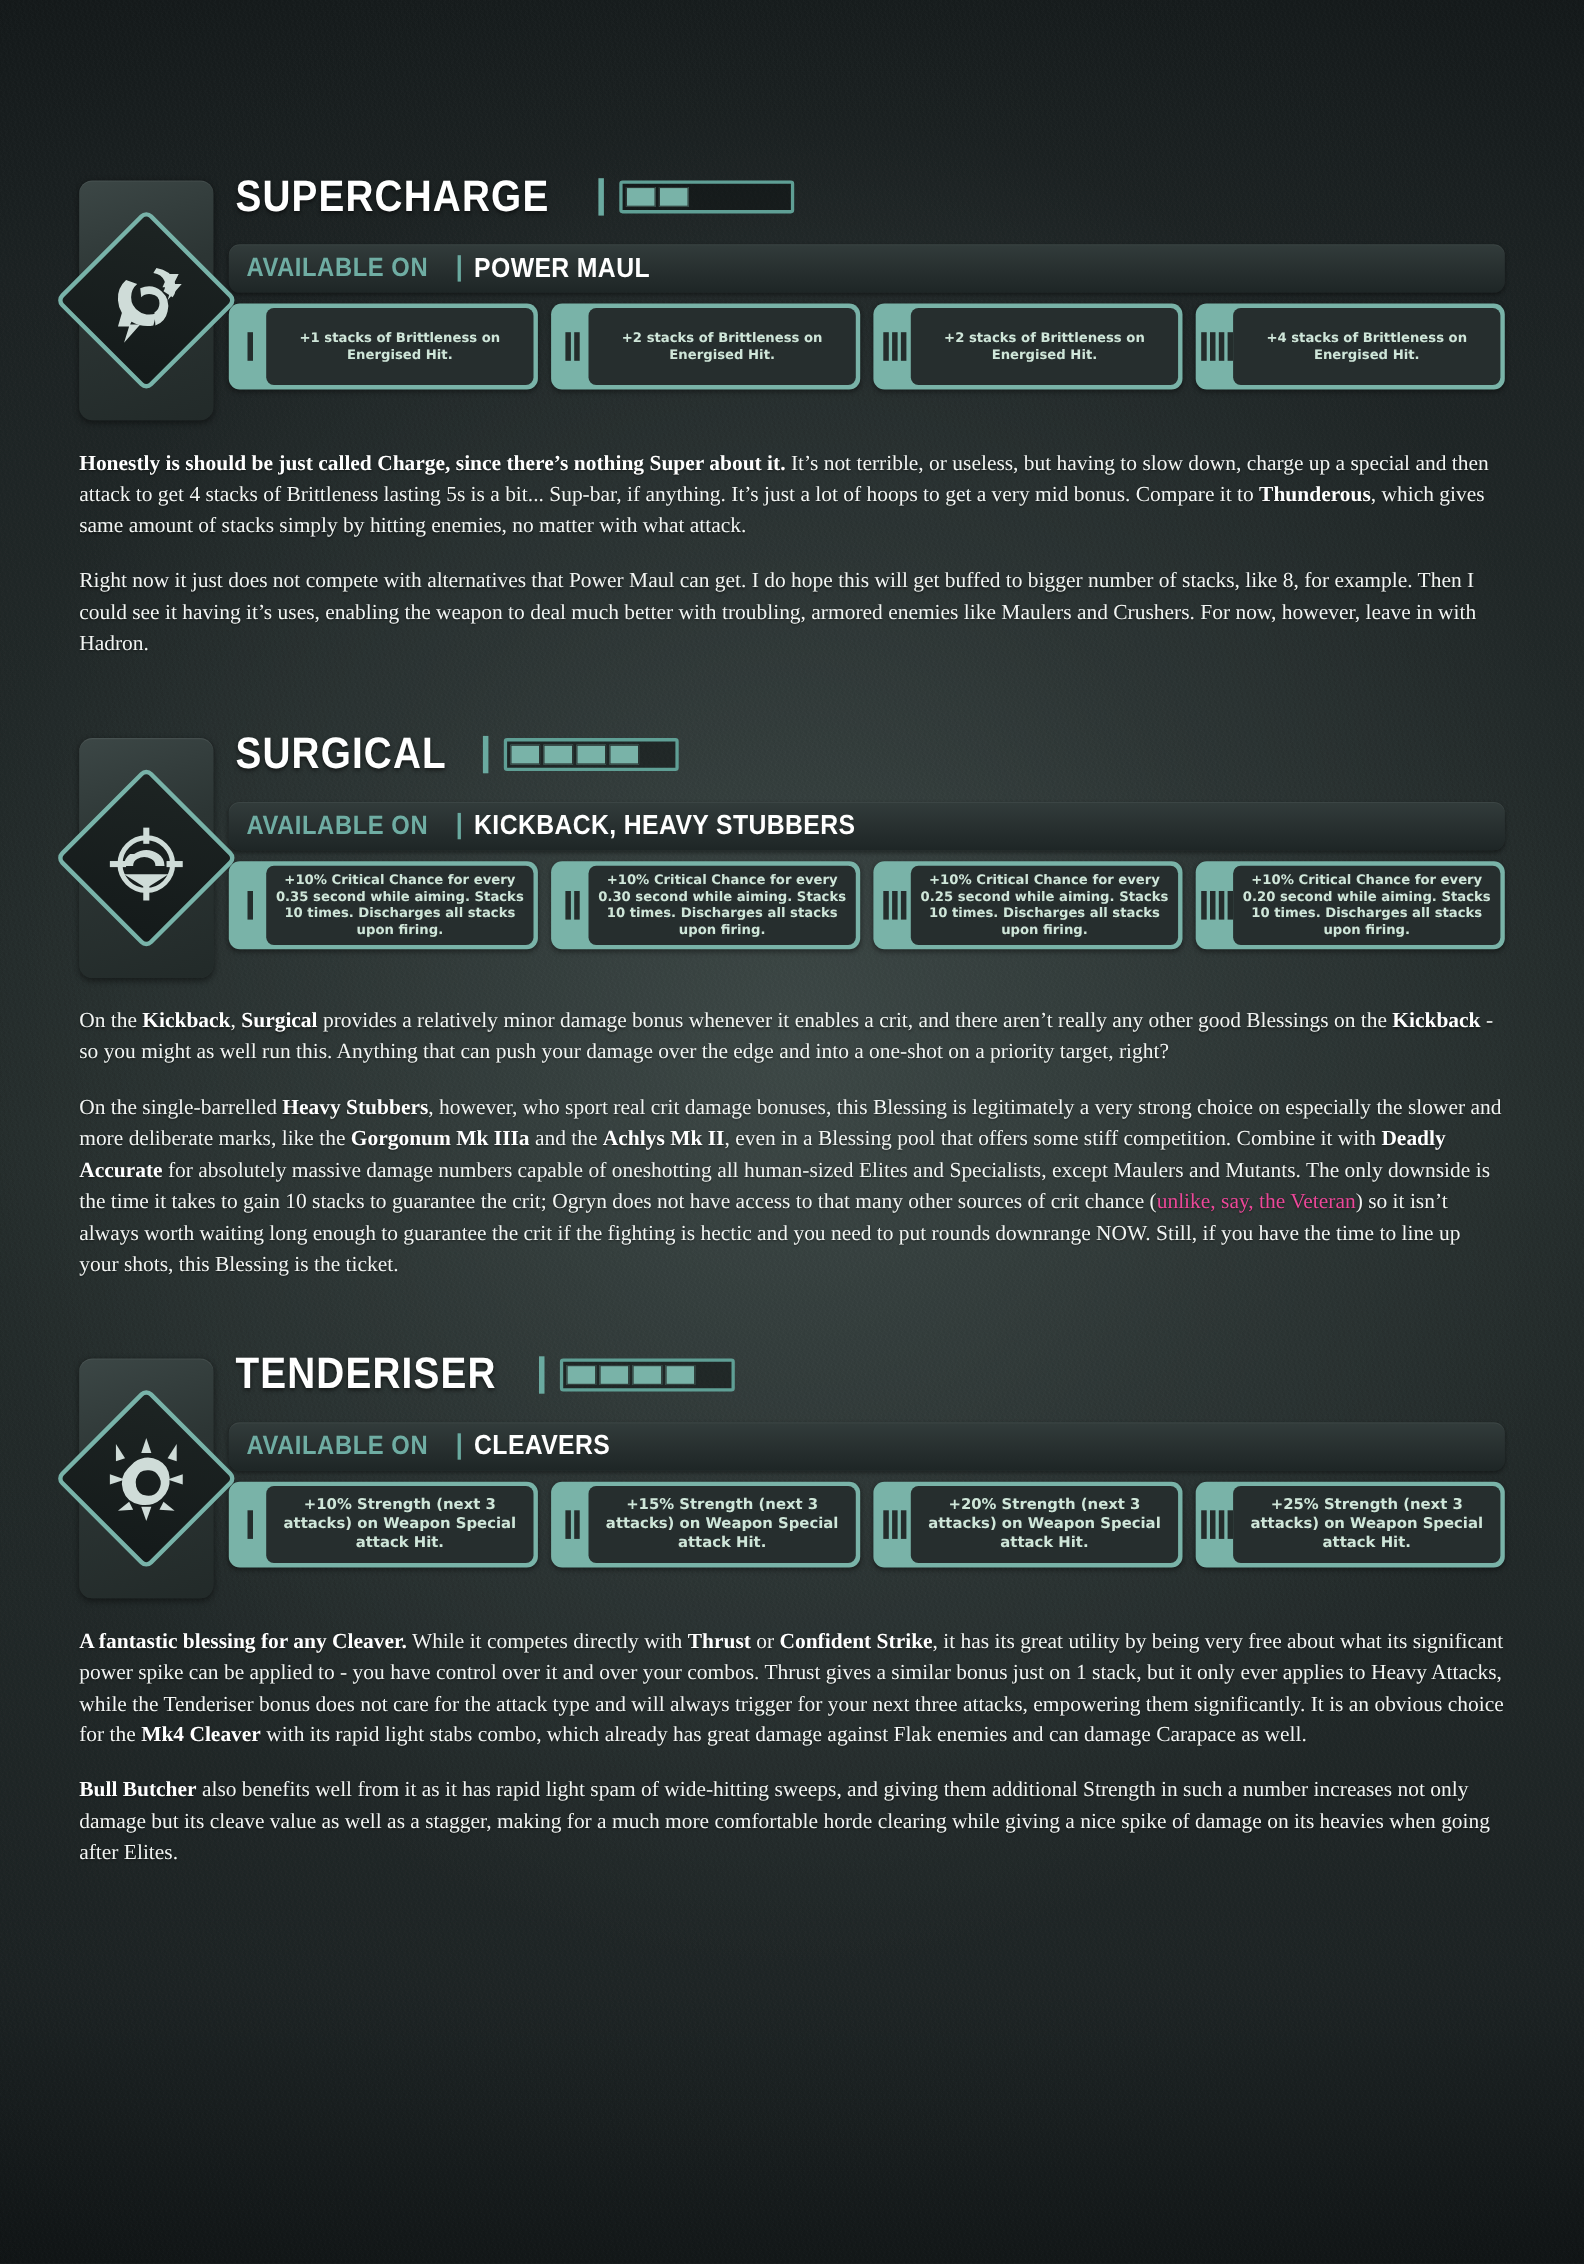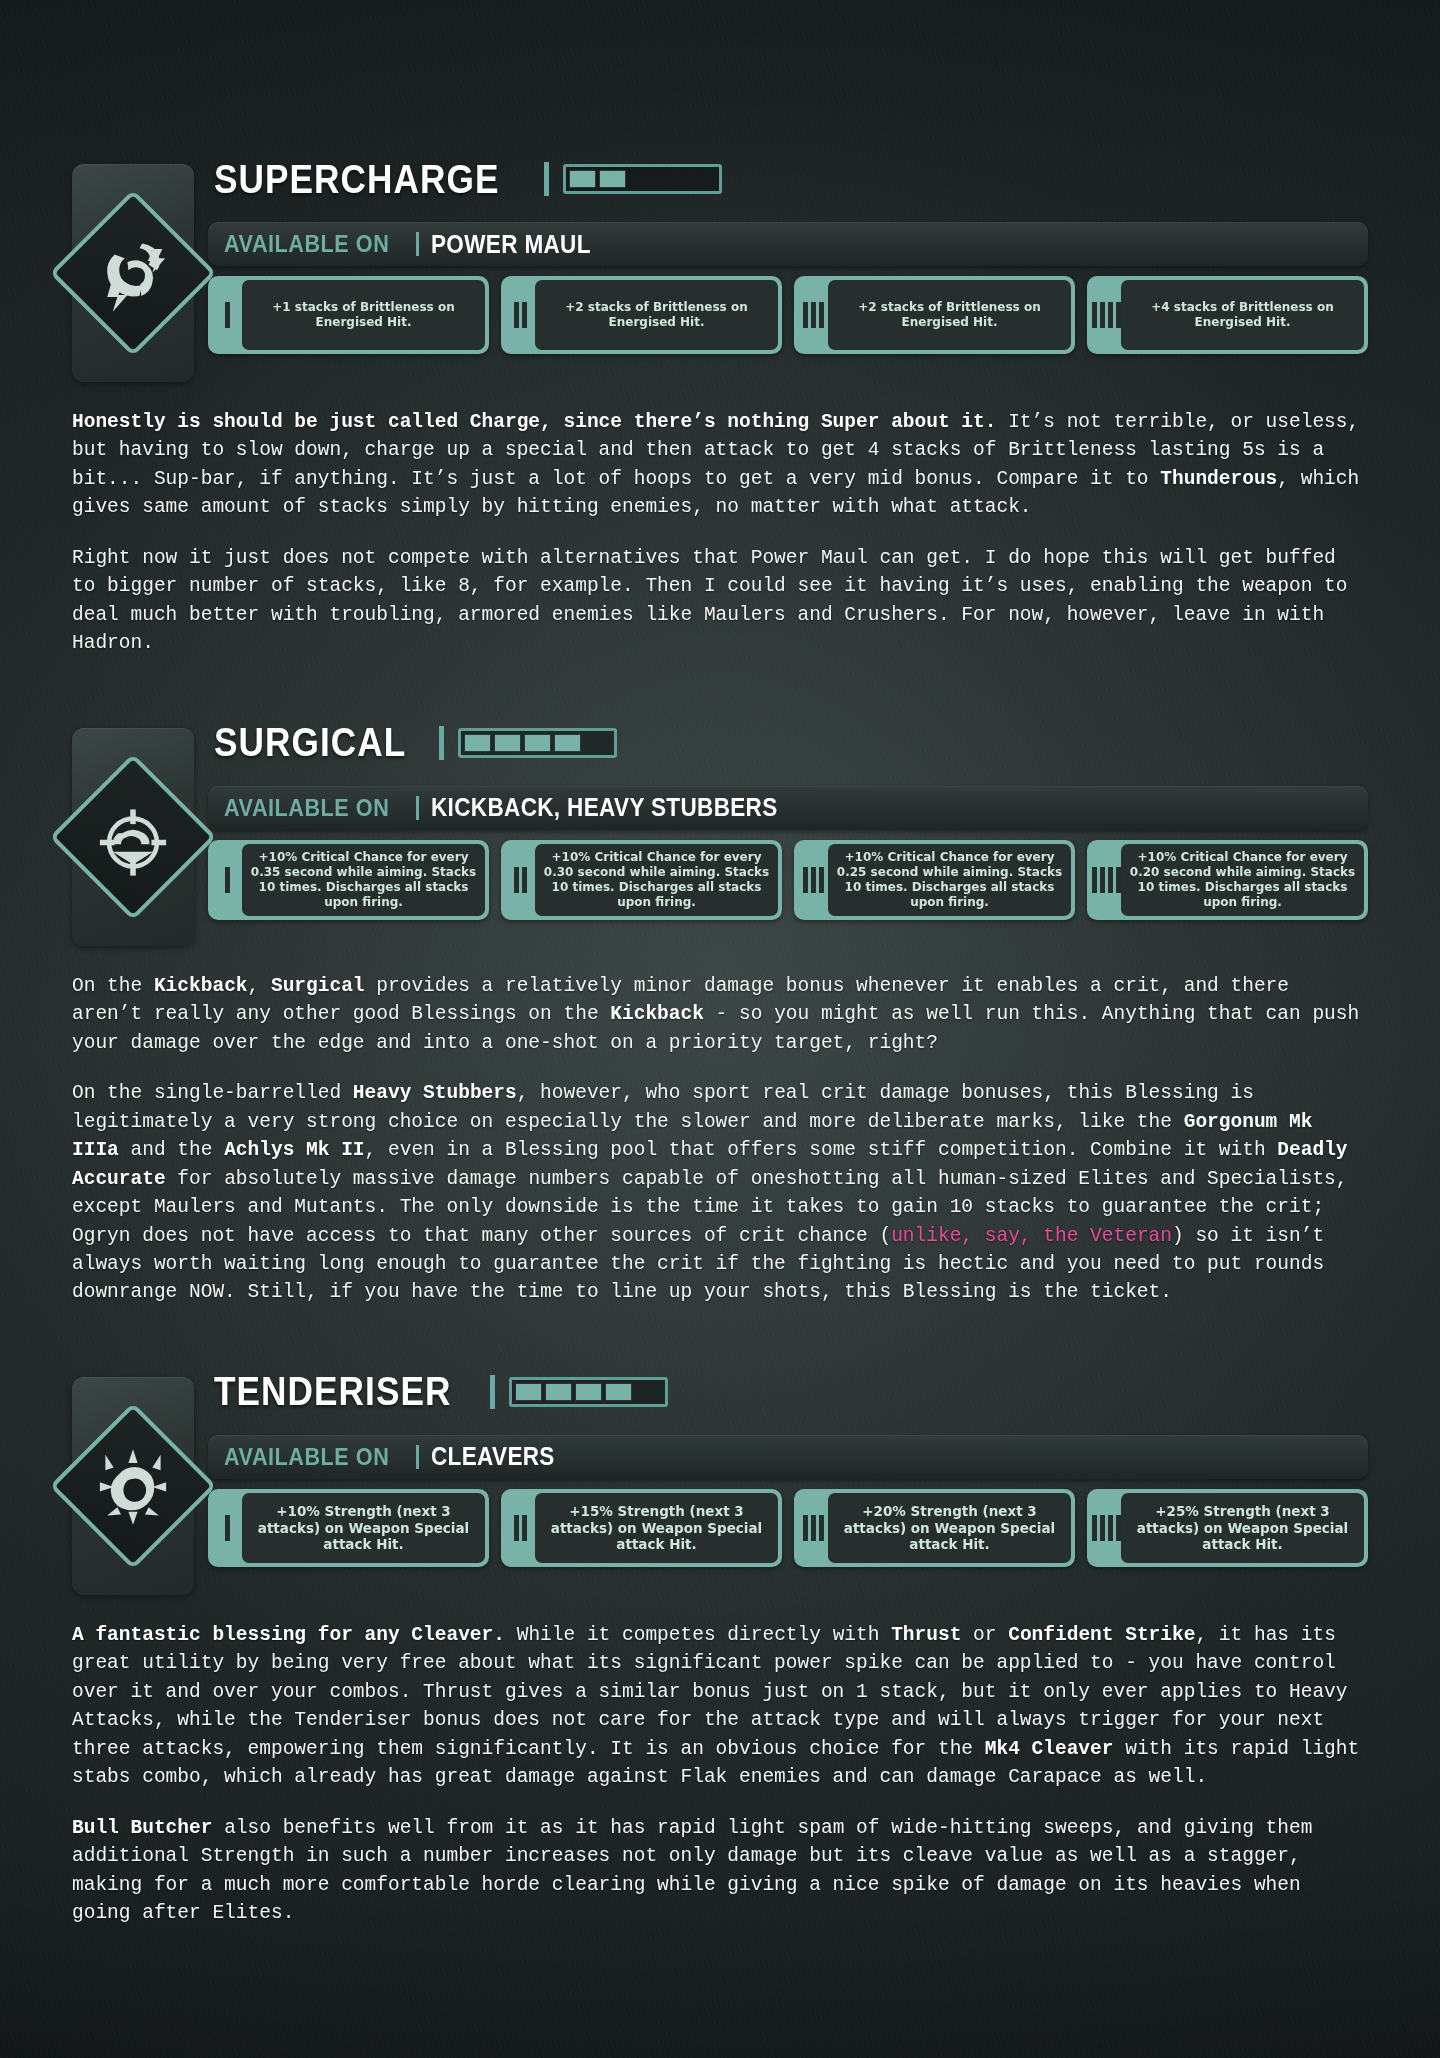--- a/index.html
+++ b/index.html
@@ -240,21 +240,21 @@
   .tier-text.sz-lg { font-size: 12px; }
   .tier-text.sz-sm { font-size: 12px; line-height: 1.25; }
   .tier-text.sz-md { font-size: 13.5px; line-height: 1.24; }
 
   
   .prose {
     padding: 0 72px;
     margin-top: 26px;
   }
   .prose p {
-    font-family: Liberation Mono, monospace;
+    font-family: Liberation Serif, serif;
     font-size: 19.5px;
     line-height: 1.46;
     color: #f2f5f3;
     margin-bottom: 22px;
     max-width: 1296px;
     text-shadow: 0 1px 2px rgba(0,0,0,0.5);
   }
   .prose p:last-child { margin-bottom: 0; }
   .prose b, .prose strong { font-weight: 700; color: #ffffff; }
   .muted { color: #ec4899; }

